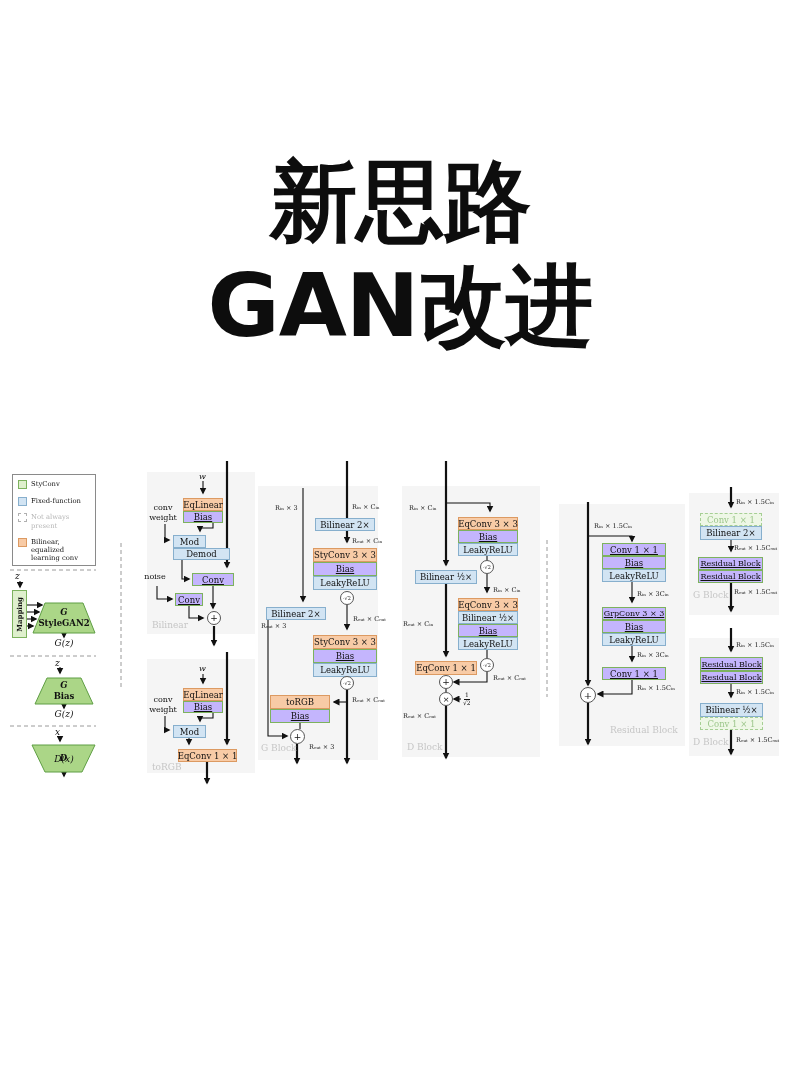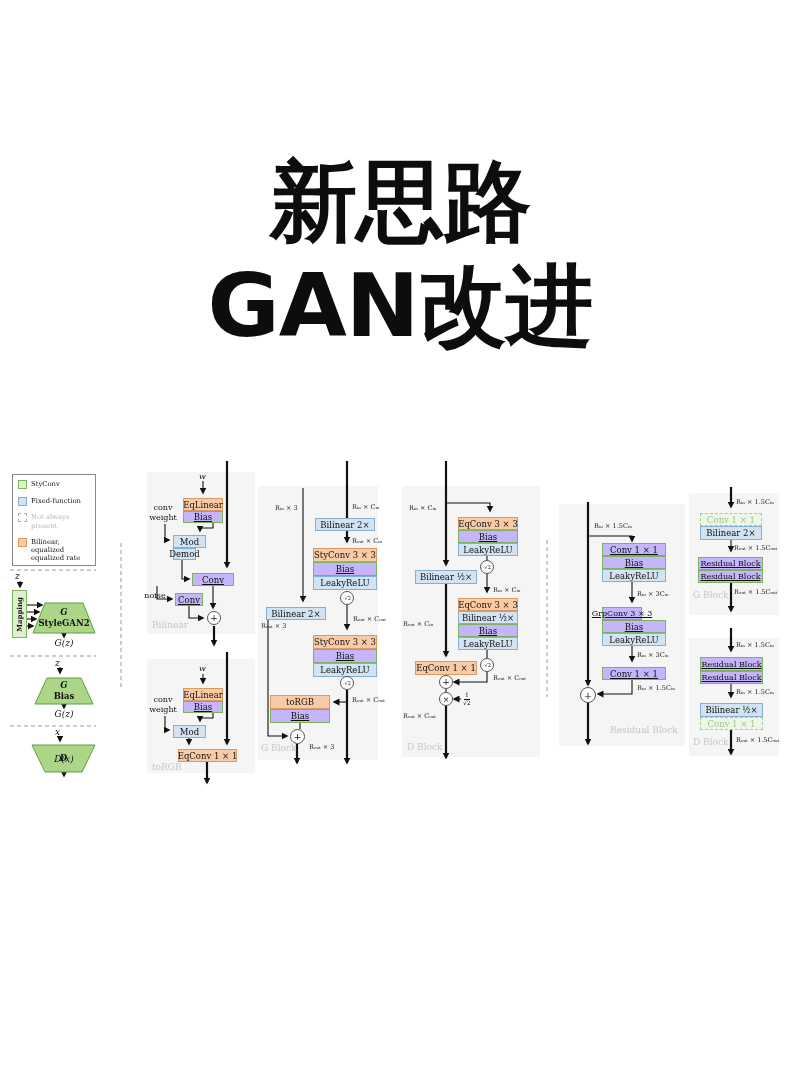--- a/index.html
+++ b/index.html
@@ -156,21 +156,21 @@
       <span>Fixed-function</span>
     </div>
     <div class="lg-row" style="color:#b5b5b5">
       <span class="sw" style="border:1px dashed #b0b0b0;background:#fff"></span>
       <span>Not always present</span>
     </div>
     <div class="lg-row">
       <span class="sw" style="background:#f8cba6;border-color:#dc9a62"></span>
       <span>
         <span style="display:block">Bilinear, equalized</span>
-        <span style="display:block">equalized rate</span>
+        <span style="display:block">learning conv</span>
       </span>
     </div>
   </div>
 
   <div class="mathlab" style="left:15px;top:571px">z</div>
   <div class="vbox" style="left:12px;top:590px;width:15px;height:48px">
     <span class="vtext">Mapping</span>
   </div>
   <div class="trapt" style="left:33px;top:603px;width:62px;height:30px">
     <span class="mi">G</span>
@@ -192,23 +192,23 @@
   <div class="mathlab ctr" style="left:44px;top:754px;width:40px">D(x)</div>
 
   <div class="mathlab" style="left:199px;top:472px;font-size:8px">w</div>
   <div class="box orange" style="left:183px;top:498px;width:40px;height:13px">EqLinear</div>
   <div class="box green" style="left:183px;top:511px;width:40px;height:12px">Bias</div>
   <div class="cw" style="left:146px;top:503px;width:34px">
     <span>conv</span>
     <span>weight</span>
   </div>
   <div class="box blue" style="left:173px;top:535px;width:33px;height:13px">Mod</div>
-  <div class="box blue" style="left:173px;top:548px;width:23px;height:12px">Demod</div>
+  <div class="box blue" style="left:173px;top:548px;width:57px;height:12px">Demod</div>
   <div class="box green" style="left:192px;top:573px;width:42px;height:13px">Conv</div>
-  <div class="cw" style="left:141px;top:591px;width:28px">
+  <div class="cw" style="left:141px;top:572px;width:28px">
     <span>noise</span>
   </div>
   <div class="box green" style="left:175px;top:593px;width:28px;height:13px">Conv</div>
   <div class="circ" style="left:207px;top:611px;width:14px;height:14px;font-size:9px">+</div>
   <div class="graylab" style="left:152px;top:620px">Bilinear</div>
 
   <div class="mathlab" style="left:199px;top:664px;font-size:8px">w</div>
   <div class="box orange" style="left:183px;top:688px;width:40px;height:13px">EqLinear</div>
   <div class="box green" style="left:183px;top:701px;width:40px;height:12px">Bias</div>
   <div class="cw" style="left:146px;top:695px;width:34px">
@@ -263,21 +263,21 @@
     <span class="den">√2</span>
   </div>
   <div class="dim" style="left:403px;top:712px">Rₒᵤₜ × Cₒᵤₜ</div>
   <div class="graylab" style="left:407px;top:742px">D Block</div>
 
   <div class="dim" style="left:594px;top:522px">Rᵢₙ × 1.5Cᵢₙ</div>
   <div class="box green" style="left:602px;top:543px;width:64px;height:13px">Conv 1 × 1</div>
   <div class="box green" style="left:602px;top:556px;width:64px;height:13px">Bias</div>
   <div class="box blue" style="left:602px;top:569px;width:64px;height:13px">LeakyReLU</div>
   <div class="dim" style="left:637px;top:590px">Rᵢₙ × 3Cᵢₙ</div>
-  <div class="box green f8" style="left:602px;top:607px;width:40px;height:13px">GrpConv 3 × 3</div>
+  <div class="box green f8" style="left:602px;top:607px;width:64px;height:13px">GrpConv 3 × 3</div>
   <div class="box green" style="left:602px;top:620px;width:64px;height:13px">Bias</div>
   <div class="box blue" style="left:602px;top:633px;width:64px;height:13px">LeakyReLU</div>
   <div class="dim" style="left:637px;top:651px">Rᵢₙ × 3Cᵢₙ</div>
   <div class="box green" style="left:602px;top:667px;width:64px;height:13px">Conv 1 × 1</div>
   <div class="dim" style="left:637px;top:684px">Rᵢₙ × 1.5Cᵢₙ</div>
   <div class="circ" style="left:580px;top:687px;width:16px;height:16px;font-size:10px">+</div>
   <div class="graylab" style="left:610px;top:725px">Residual Block</div>
 
   <div class="dim" style="left:736px;top:498px">Rᵢₙ × 1.5Cᵢₙ</div>
   <div class="box ghost" style="left:700px;top:513px;width:62px;height:13px">Conv 1 × 1</div>

